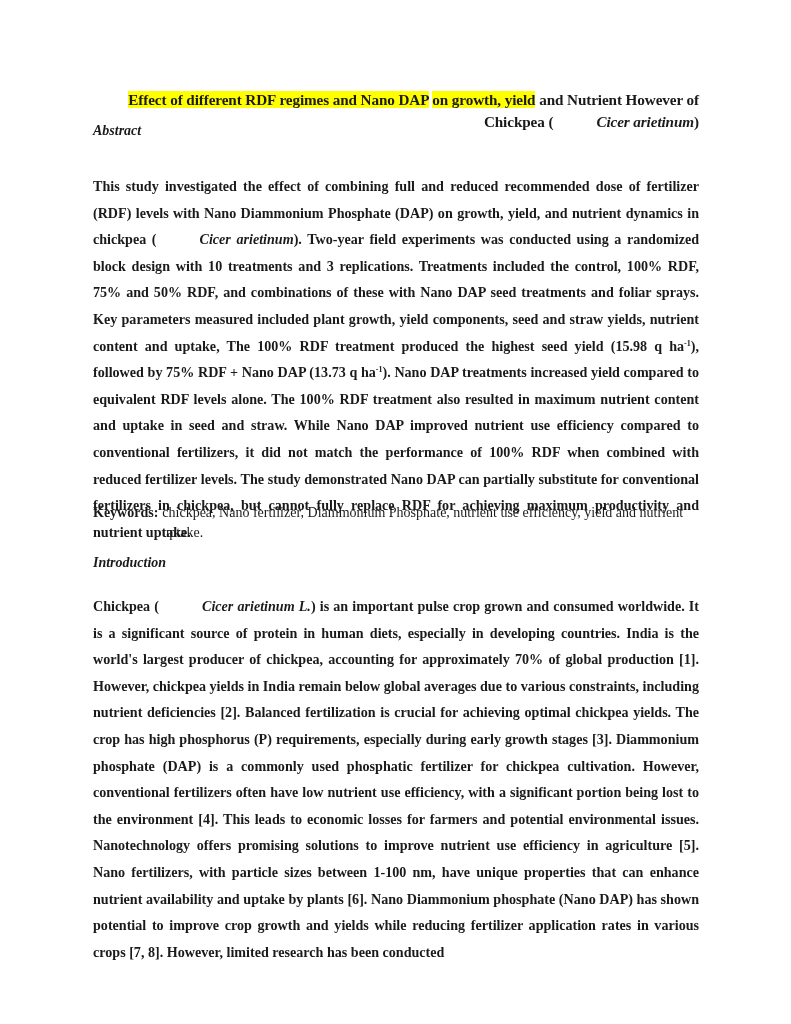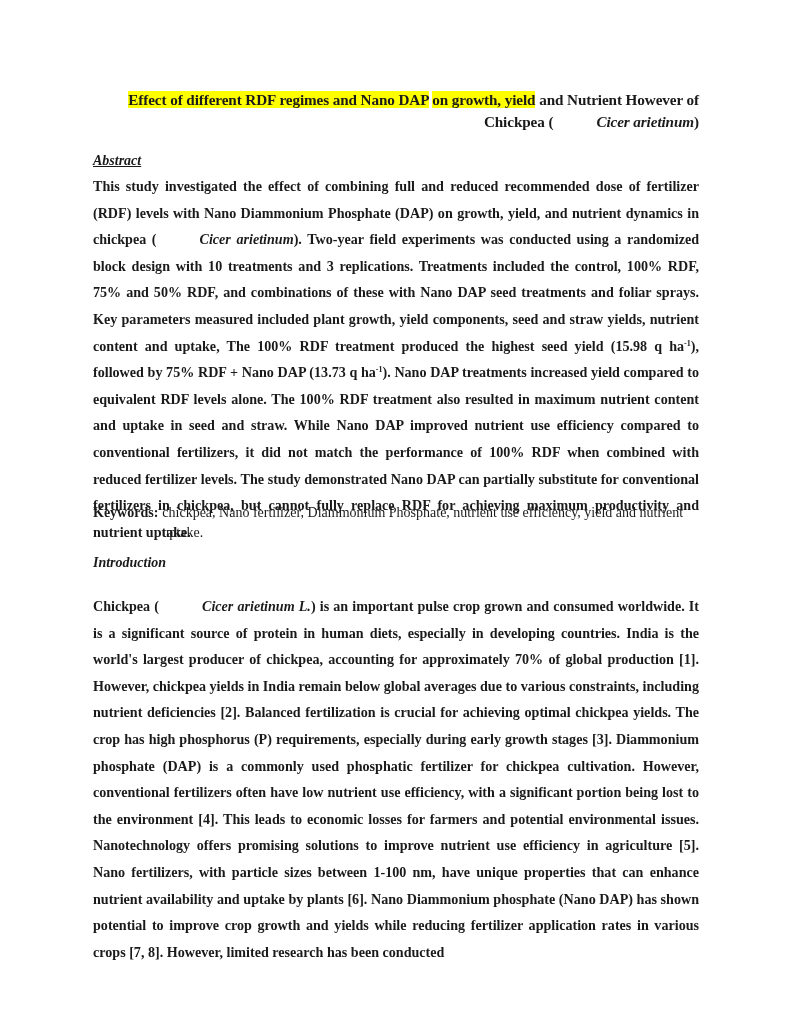--- a/index.html
+++ b/index.html
@@ -37,21 +37,21 @@
       text-align: right;
     }
     .section-heading {
       position: absolute;
       left: 0;
       font-weight: bold;
       font-style: italic;
       font-size: 14px;
       line-height: 18px;
     }
-    .abstract-heading { top: 152px; text-decoration: underline; }
+    .abstract-heading { top: 122px; }
     .intro-heading { top: 554px; text-align: center; }
     .para {
       position: absolute;
       left: 0;
       width: 606px;
       font-size: 14.1px;
       line-height: 26.6px;
       text-align: justify;
       margin: 0;
       font-weight: bold;

